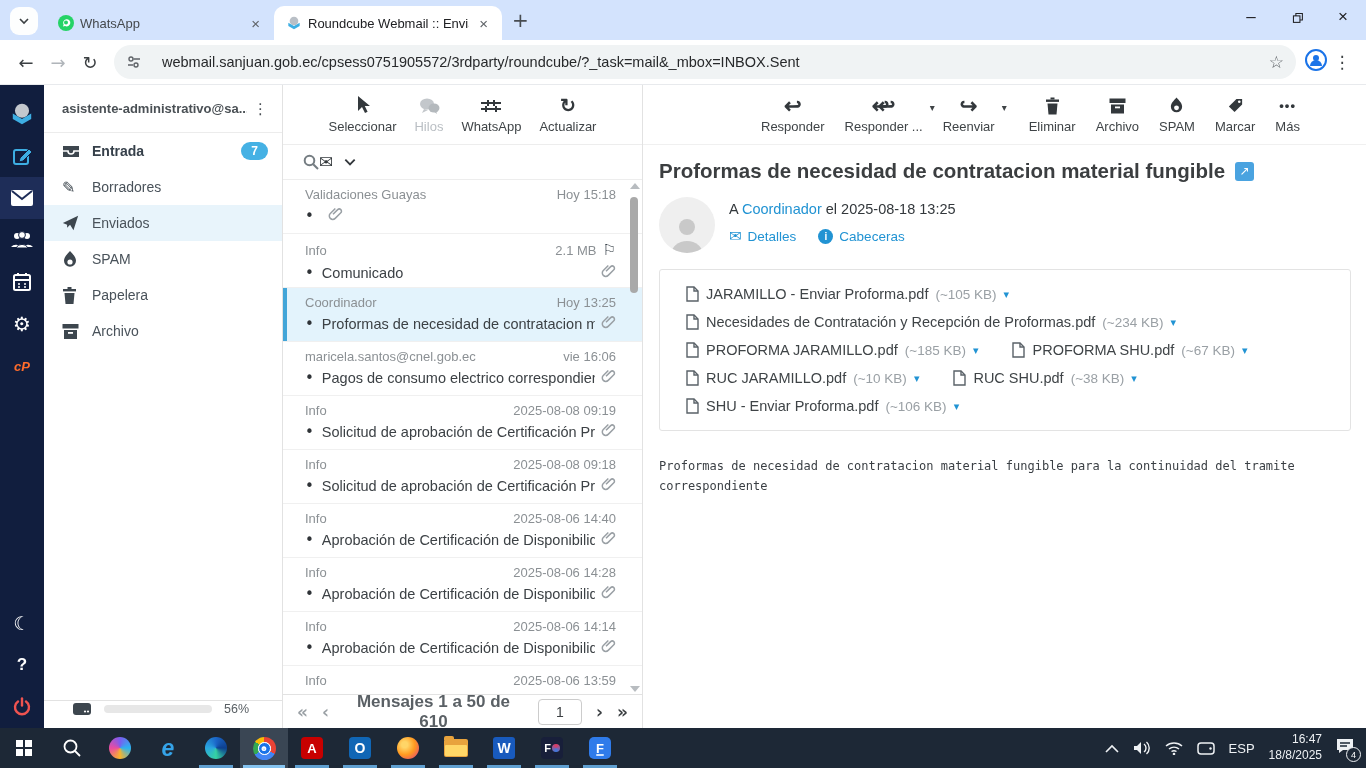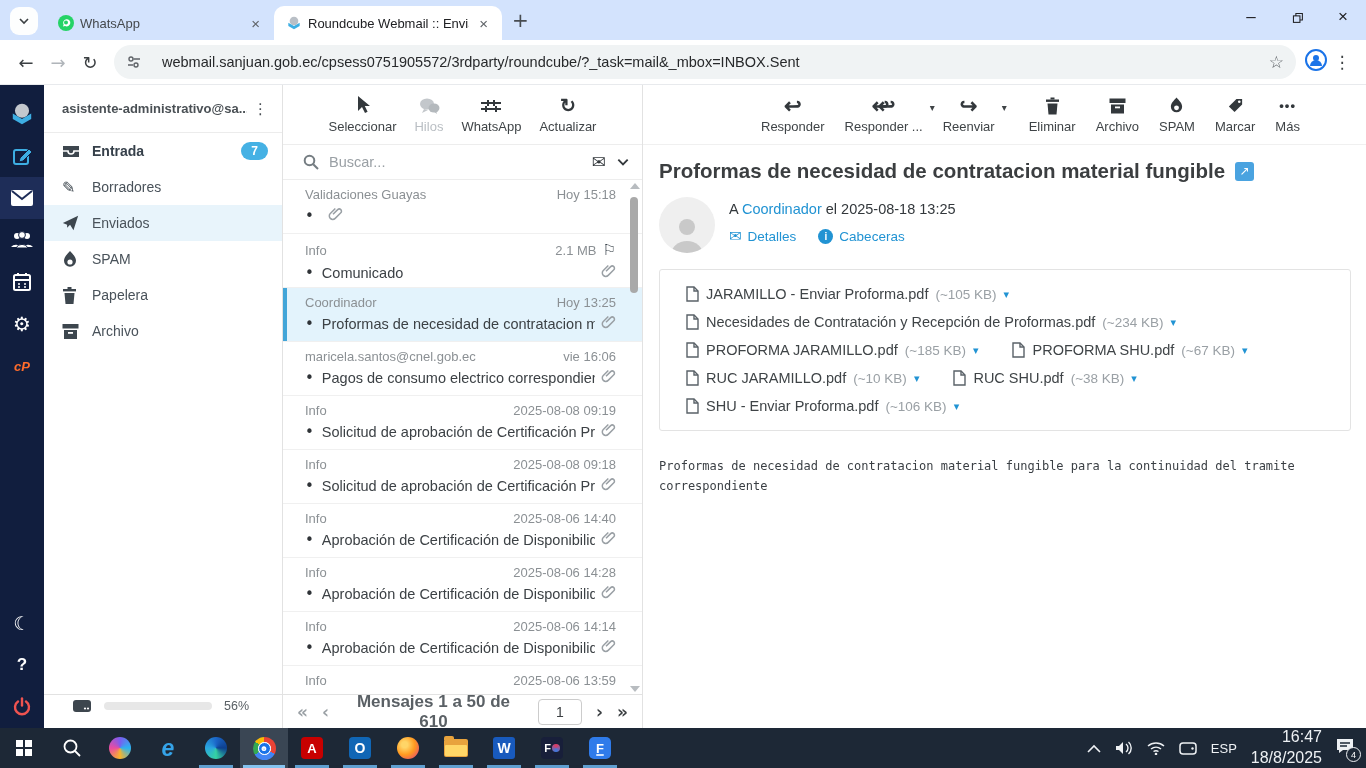--- a/index.html
+++ b/index.html
@@ -42,21 +42,21 @@
   .folderscol { width:239px; border-right:1px solid #e2e2e2; display:flex; flex-direction:column; }
   .accountrow { height:48px; display:flex; align-items:center; padding:0 8px 0 18px; border-bottom:1px solid #ececec; }
   .accounttxt { flex:1; font-size:13px; color:#4a5055; font-weight:bold; white-space:nowrap; overflow:hidden; }
   .kebab { font-size:15px; color:#4a5055; padding:0 6px; }
   .folderlist { flex:1; }
   .folder { height:36px; display:flex; align-items:center; padding:0 14px 0 18px; color:#49525a; font-size:14px; }
   .folder .ficon { width:30px; display:flex; }
   .folder.sel { background:#e8f4fb; }
   .folder.inbox { font-weight:bold; color:#36404a; }
   .badge { margin-left:auto; background:#45b1e4; color:#fff; font-size:12px; font-weight:bold; border-radius:10px; padding:2px 10px; }
-  .quotabar { height:34px; border-top:1px solid #e2e2e2; display:flex; align-items:center; padding:0 14px 12px 28px; }
+  .quotabar { height:28px; border-top:1px solid #e2e2e2; display:flex; align-items:center; padding:0 14px 12px 28px; }
   .qtrack { width:108px; height:8px; background:#e7e7e7; border-radius:4px; margin:0 12px; overflow:hidden; }
   .qfill { width:56%; height:100%; background:#57b7e8; border-radius:4px; }
   .qpct { font-size:12.5px; color:#5a6065; }
 
   
   .listcol { width:360px; border-right:1px solid #e2e2e2; display:flex; flex-direction:column; position:relative; }
   .listtoolbar { height:60px; display:flex; align-items:center; justify-content:center; gap:18px; border-bottom:1px solid #ededed; }
   .tbtn { display:flex; flex-direction:column; align-items:center; gap:3px; color:#3f4447; font-size:13px; position:relative; }
   .tbtn.dis { color:#b9bec3; }
   .tbtn .ic { height:20px; display:flex; align-items:center; }
@@ -134,21 +134,21 @@
   .foldericon .back { position:absolute; inset:0; background:#e8a33d; border-radius:2px; }
   .foldericon .back::before { content:""; position:absolute; top:-3px; left:0; width:10px; height:4px; background:#e8a33d; border-radius:2px 2px 0 0; }
   .foldericon .front { position:absolute; left:1px; right:1px; bottom:1px; height:11px; background:#ffd767; border-radius:1px; }
   .word { width:22px; height:22px; border-radius:3px; background:#185abd; color:#fff; font-weight:bold; font-size:14px; display:flex; align-items:center; justify-content:center; }
   .fsapp { width:22px; height:22px; border-radius:4px; background:#181f3a; color:#fff; font-weight:bold; font-size:11px; display:flex; align-items:center; justify-content:center; gap:1px; }
   .fsswirl { width:8px; height:8px; border-radius:50%; background:conic-gradient(#e23a5e,#3a7be2,#e23a5e); }
   .fapp { width:22px; height:22px; border-radius:5px; background:#2f7bea; color:#fff; font-weight:bold; font-size:13px; display:flex; align-items:center; justify-content:center; position:relative; }
   .fapp::after { content:""; position:absolute; bottom:3px; width:8px; height:2px; background:#cfe3ff; border-radius:1px; }
   .tray { margin-left:auto; display:flex; align-items:center; gap:14px; padding-right:12px; color:#eef1f4; }
   .traytxt { font-size:13px; }
-  .clock { text-align:right; font-size:16px; line-height:1.3; }
+  .clock { text-align:right; font-size:12px; line-height:1.3; }
   .notif { position:relative; }
   .notifbadge { position:absolute; right:-7px; bottom:-4px; width:15px; height:15px; border-radius:50%; background:#1d2836; border:1.5px solid #eef1f4; color:#fff; font-size:9px; display:flex; align-items:center; justify-content:center; }
 </style>
 </head>
 <body>
 
 <div class="screen">
 
   <div class="tabstrip">
     <div class="tabsearch">
@@ -371,21 +371,20 @@
         <div class="tbtn">
           <span class="ic arr" style="font-size:19px">↻</span>
           <span>Actualizar</span>
         </div>
       </div>
       <div class="searchrow">
         <svg width="16" height="16" viewBox="0 0 16 16">
             <circle cx="6.5" cy="6.5" r="4.8" fill="none" stroke="#757d82" stroke-width="2"></circle>
             <path d="M10.2 10.2L15 15" stroke="#757d82" stroke-width="2"></path>
           </svg>
-        <input class="searchinput" placeholder="Buscar..." style="">
         <span class="ico" style="font-size:17px;color:#33383c">✉</span>
         <svg width="14" height="14" viewBox="0 0 12 12" style="margin-left:10px">
             <path d="M2 4l4 4 4-4" fill="none" stroke="#33383c" stroke-width="1.6"></path>
           </svg>
       </div>
 
       <div class="msgs">
 
         <div class="msg">
           <div class="mline1">

